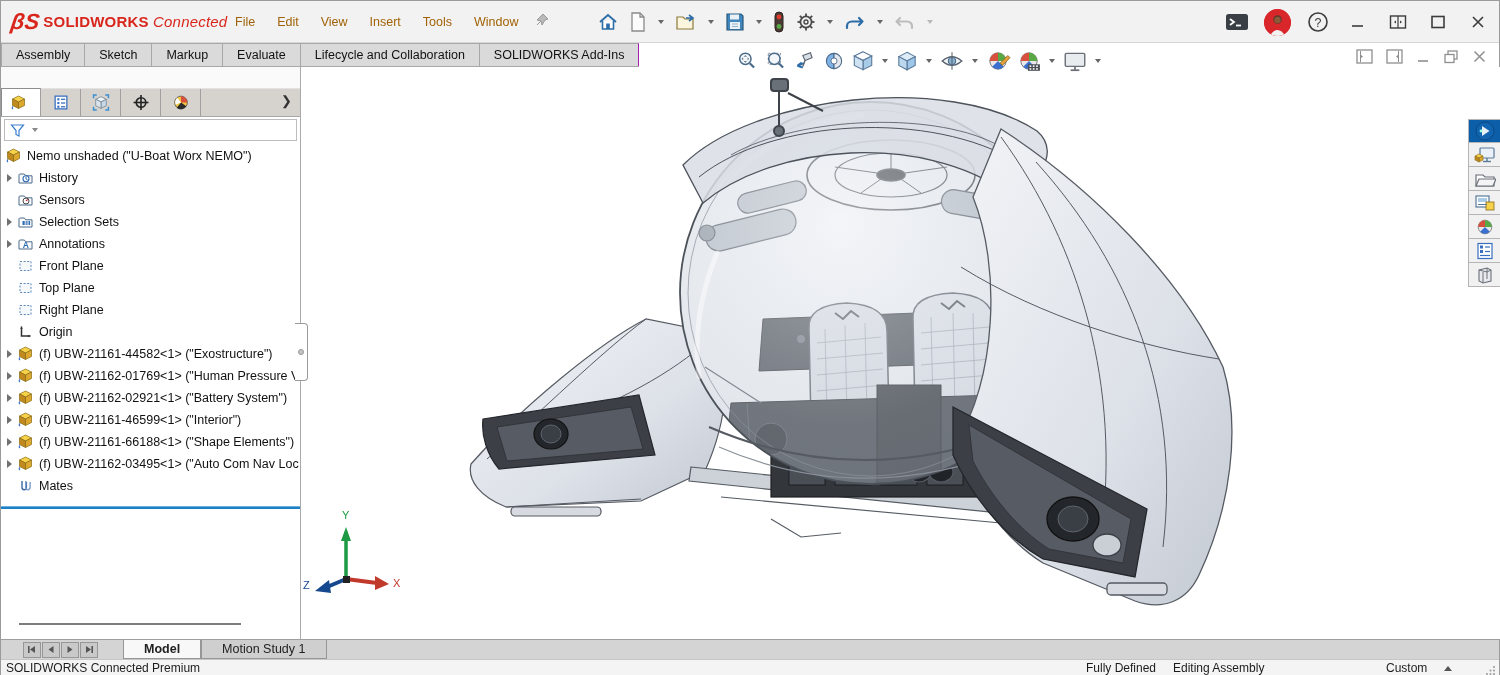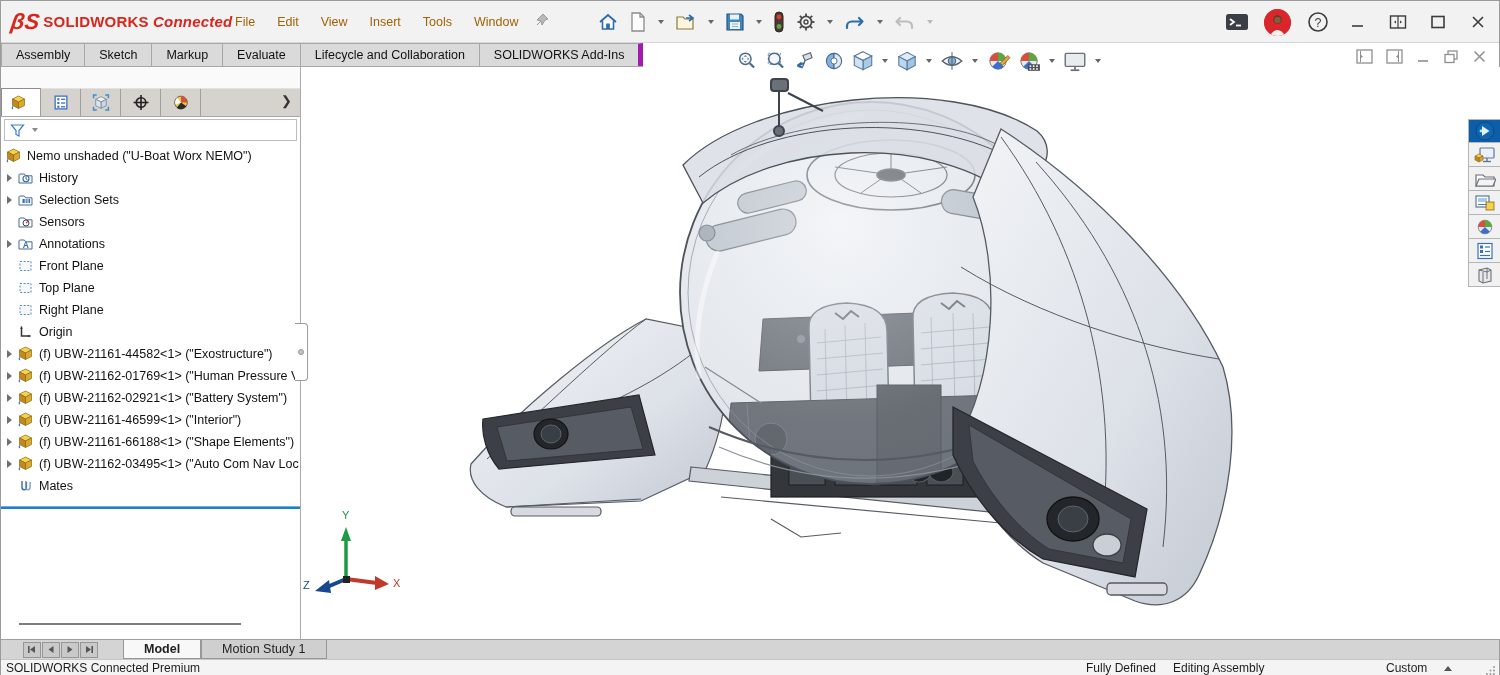--- a/index.html
+++ b/index.html
@@ -6,39 +6,39 @@
   html,body { width:1500px; height:675px; overflow:hidden; }
   body { font-family:"Liberation Sans", sans-serif; font-size:12.5px; color:#1b1b1b; background:#fff; }
   #app { position:relative; width:1500px; height:675px; background:#fff; border:1px solid #9b9b9b; }
 
   
   .titlebar { position:absolute; left:0; top:0; width:100%; height:42px; background:#f2f2f2; border-bottom:1px solid #d6d6d6; display:flex; align-items:center; }
   .brand { display:flex; align-items:center; margin-left:10px; width:195px; }
   .brand .ds-glyph { font-style:italic; font-weight:bold; font-size:22px; color:#d9261c; margin-right:4px; transform:skewX(-8deg); }
   .brand .bname { color:#d9261c; font-size:15px; letter-spacing:.2px; white-space:nowrap; }
   .brand .bname b { font-weight:bold; }
-  .brand .bname i { font-style:italic; font-weight:bold;margin-top:8px; }
+  .brand .bname i { font-style:italic; font-weight:normal;margin-top:8px; }
   .menus { display:flex; align-items:center; margin-left:18px; }
   .menu-item { padding:0 11px; line-height:40px; color:#a16207; cursor:default; }
   .pin-icon { margin-left:4px; color:#9a9a9a; }
 
   .qtb { display:flex; align-items:center; margin-left:44px; gap:3px; }
   .qbtn { display:flex; align-items:center; padding:3px 3px; border-radius:2px; }
   .dd { width:0; height:0; border-left:3.5px solid transparent; border-right:3.5px solid transparent; border-top:4px solid #666; margin:0 4px; }
   .dd.dis { border-top-color:#b9b9b9; }
 
   .tb-right { position:absolute; right:8px; top:0; height:42px; display:flex; align-items:center; gap:14px; }
   .winbtn { width:26px; height:26px; display:flex; align-items:center; justify-content:center; }
   .avatar { width:27px; height:27px; border-radius:50%; background:#d8262a; overflow:hidden; display:flex; align-items:flex-end; justify-content:center; }
 
   
   .tabstrip { position:absolute; left:0; top:42px; width:100%; height:24px; background:#fff; }
   .cmdtabs { display:inline-flex; height:24px; background:#dadada; border-bottom:1px solid #a8a8a8;justify-content:space-between; }
   .cmdtab { padding:0 14px; line-height:22px; border:1px solid #a8a8a8; border-bottom:none; border-right:none; background:#dadada; color:#111; cursor:default; white-space:nowrap; }
-  .cmdtab:last-child { border-right:5px solid #a21caf; }
+  .cmdtab:last-child { border-right:1px solid #a21caf; }
 
   
   .headsup { position:absolute; left:732px; top:46px; height:28px; display:flex; align-items:center; gap:1px; z-index:6; }
   .hbtn { display:flex; align-items:center; padding:2px 2px; border-radius:2px; }
 
   
   .docwin { position:absolute; right:12px; top:48px; display:flex; align-items:center; gap:13px; z-index:6; }
   .docwin svg { display:block; }
 
   
@@ -463,40 +463,40 @@
             </span>
           <svg class="ti" viewBox="0 0 16 16">
               <use href="#sym-folder"></use>
               <circle cx="8.5" cy="8.8" r="3" fill="none" stroke="#2f6db5" stroke-width="1.1"></circle>
               <path d="M8.5 7 V9 L10 9.8" fill="none" stroke="#2f6db5" stroke-width="1"></path>
             </svg>
           <span class="tlabel">History</span>
         </div>
 
         <div class="trow lvl1">
+          <span class="noexp"></span>
+          <svg class="ti" viewBox="0 0 16 16">
+              <use href="#sym-folder"></use>
+              <circle cx="8.5" cy="9" r="3" fill="#fff" stroke="#444" stroke-width="1"></circle>
+              <line x1="8.5" y1="9" x2="10.3" y2="7.4" stroke="#c33" stroke-width="1.2"></line>
+            </svg>
+          <span class="tlabel">Sensors</span>
+        </div>
+
+        <div class="trow lvl1">
           <span class="exp">
               <span class="tri"></span>
             </span>
           <svg class="ti" viewBox="0 0 16 16">
               <use href="#sym-folder"></use>
               <rect x="5" y="7" width="2.2" height="4" fill="#2f6db5"></rect>
               <rect x="8" y="7" width="2.2" height="4" fill="#6a93c9"></rect>
               <rect x="11" y="7" width="1.6" height="4" fill="#2f6db5"></rect>
             </svg>
           <span class="tlabel">Selection Sets</span>
-        </div>
-
-        <div class="trow lvl1">
-          <span class="noexp"></span>
-          <svg class="ti" viewBox="0 0 16 16">
-              <use href="#sym-folder"></use>
-              <circle cx="8.5" cy="9" r="3" fill="#fff" stroke="#444" stroke-width="1"></circle>
-              <line x1="8.5" y1="9" x2="10.3" y2="7.4" stroke="#c33" stroke-width="1.2"></line>
-            </svg>
-          <span class="tlabel">Sensors</span>
         </div>
 
         <div class="trow lvl1">
           <span class="exp">
               <span class="tri"></span>
             </span>
           <svg class="ti" viewBox="0 0 16 16">
               <use href="#sym-folder"></use>
               <text x="8.3" y="12" text-anchor="middle" font-size="8.5" font-weight="bold" font-family="Liberation Sans" fill="#2f6db5">A</text>
             </svg>

